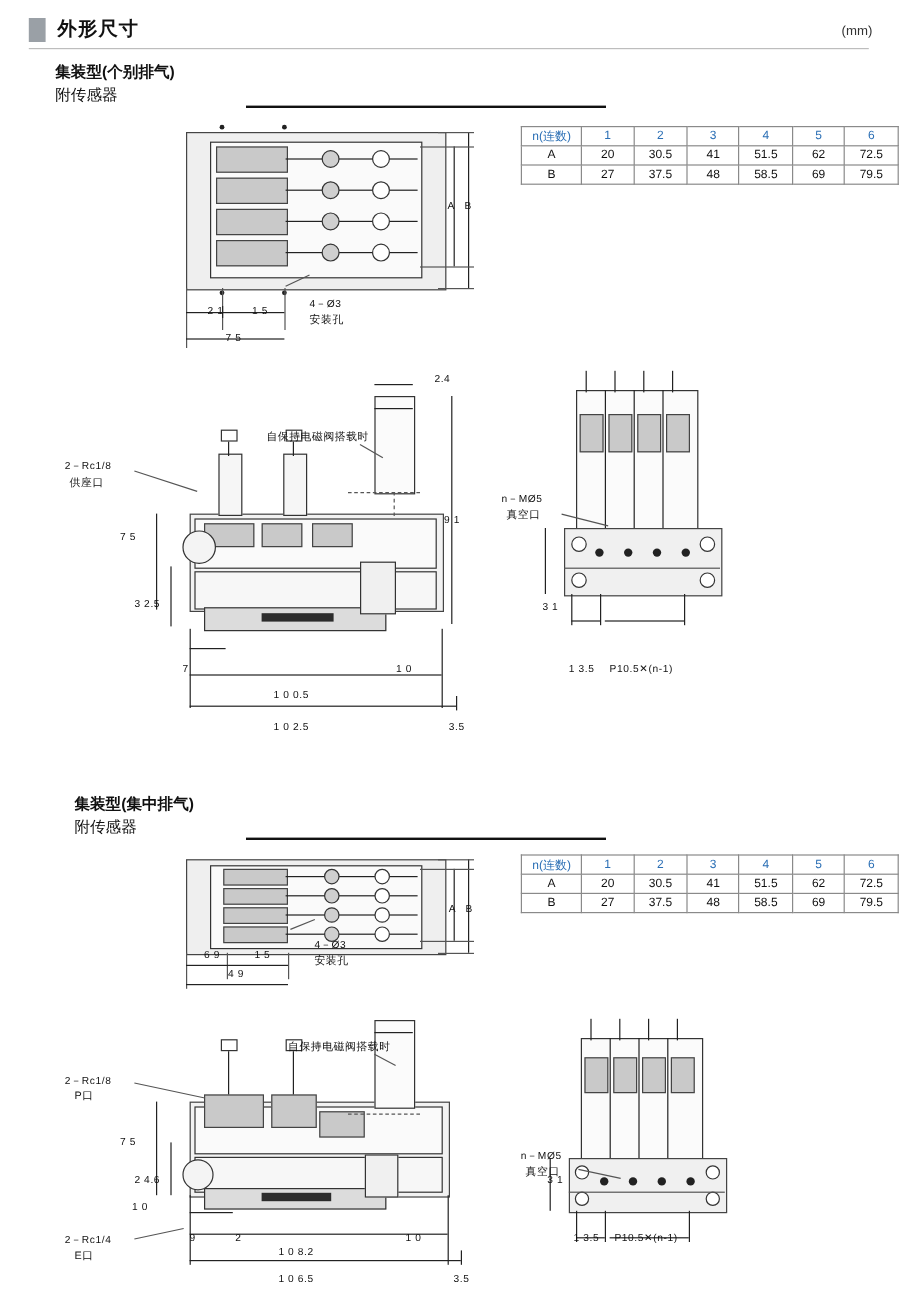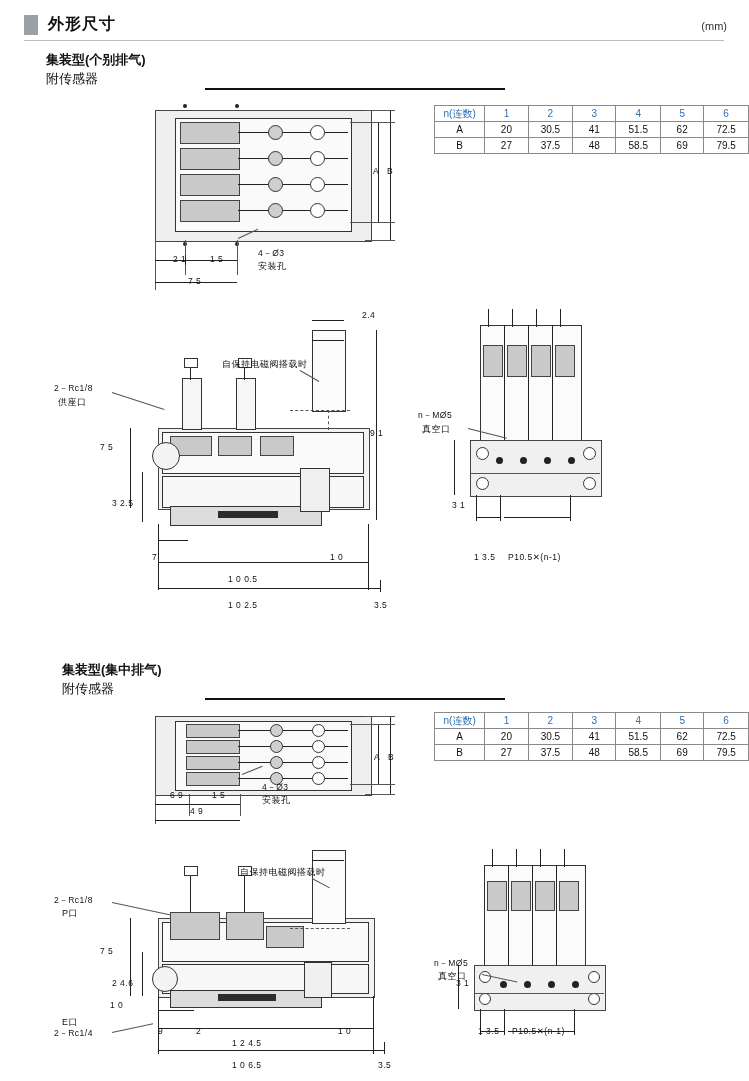--- a/index.html
+++ b/index.html
@@ -356,26 +356,26 @@
   </div>
   <div class="lbl" style="left:54px;top:895px;">2－Rc1/8</div>
   <div class="lbl cjk" style="left:62px;top:907px;">P口</div>
   <div class="ln thin" style="left:112px;top:902px;width:60px;height:1px;transform:rotate(12deg);transform-origin:left center;"></div>
   <div class="lbl cjk" style="left:240px;top:866px;">自保持电磁阀搭载时</div>
   <div class="ln thin" style="left:312px;top:878px;width:20px;height:1px;transform:rotate(28deg);transform-origin:left center;"></div>
   <div class="lbl" style="left:100px;top:946px;">7 5</div>
   <div class="lbl" style="left:112px;top:978px;">2 4.6</div>
   <div class="lbl" style="left:110px;top:1000px;">1 0</div>
   <div class="lbl" style="left:54px;top:1028px;">2－Rc1/4</div>
-  <div class="lbl cjk" style="left:62px;top:1016px;">E口</div>
+  <div class="lbl cjk" style="left:62px;top:1040px;">E口</div>
   <div class="ln thin" style="left:112px;top:1032px;width:42px;height:1px;transform:rotate(-12deg);transform-origin:left center;"></div>
   <div class="lbl" style="left:158px;top:1026px;">9</div>
   <div class="lbl" style="left:196px;top:1026px;">2</div>
   <div class="lbl" style="left:338px;top:1026px;">1 0</div>
-  <div class="lbl" style="left:232px;top:1038px;">1 2 4.5</div>
+  <div class="lbl" style="left:232px;top:1038px;">1 0 8.2</div>
   <div class="lbl" style="left:232px;top:1060px;">1 0 6.5</div>
   <div class="lbl" style="left:378px;top:1060px;">3.5</div>
 
   <div class="dw" style="left:470px;top:845px;width:230px;height:210px;">
     <div class="whitefill" style="left:14px;top:20px;width:100px;height:100px;background:#fbfbfb;"></div>
     <div class="ln vl" style="left:38px;top:20px;height:100px;"></div>
     <div class="ln vl" style="left:62px;top:20px;height:100px;"></div>
     <div class="ln vl" style="left:86px;top:20px;height:100px;"></div>
     <div class="ln vl" style="left:22px;top:4px;height:18px;"></div>
     <div class="ln vl" style="left:46px;top:4px;height:18px;"></div>

